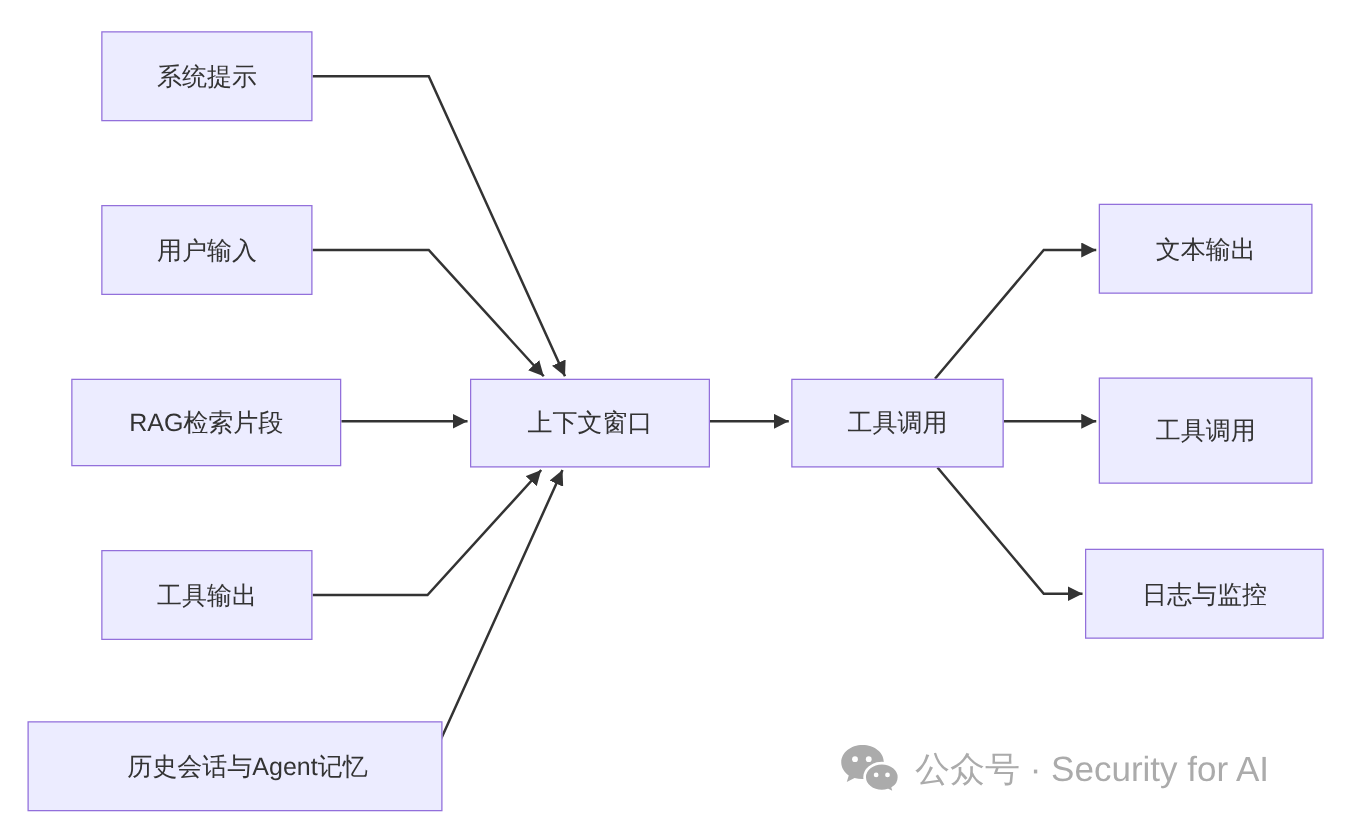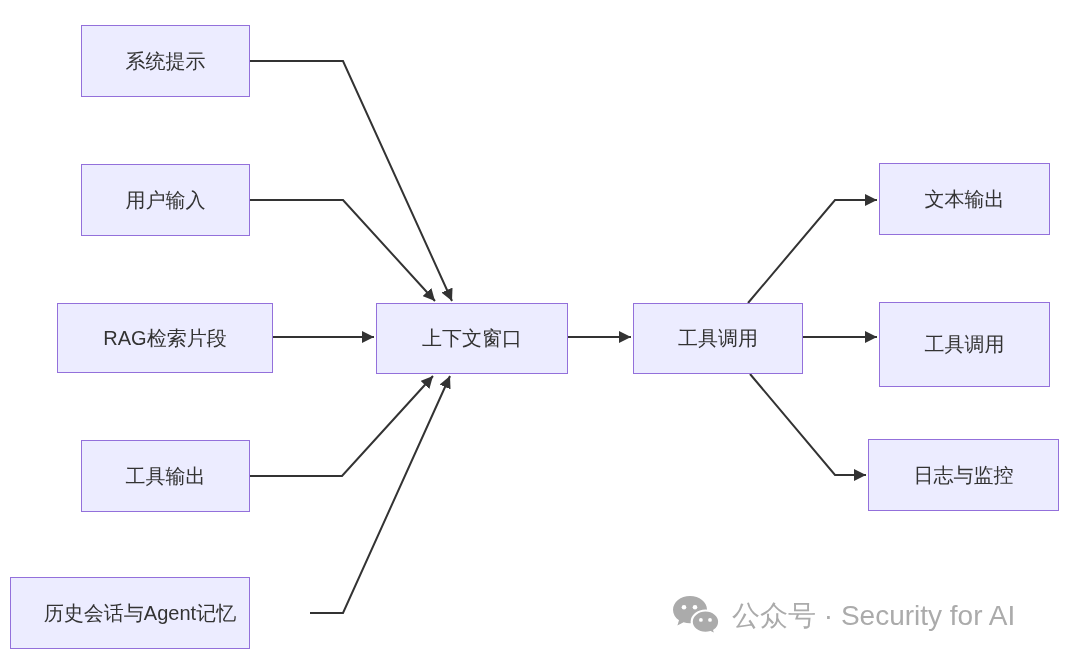--- a/index.html
+++ b/index.html
@@ -70,21 +70,21 @@
   </svg>
 
   <div class="node" style="left:81px;  top:25px;  width:169px; height:72px;">系统提示</div>
 
   <div class="node" style="left:81px;  top:164px; width:169px; height:72px;">用户输入</div>
 
   <div class="node" style="left:57px;  top:303px; width:216px; height:70px;">RAG检索片段</div>
 
   <div class="node" style="left:81px;  top:440px; width:169px; height:72px;text-align:right;">工具输出</div>
 
-  <div class="node" style="left:10px;  top:577px; width:240px; height:72px;padding-left:20px;">历史会话与Agent记忆</div>
+  <div class="node" style="left:22px;  top:577px; width:332px; height:72px;padding-left:20px;">历史会话与Agent记忆</div>
 
   <div class="node" style="left:376px; top:303px; width:192px; height:71px;text-align:right;">上下文窗口</div>
 
   <div class="node" style="left:633px; top:303px; width:170px; height:71px;">工具调用</div>
 
   <div class="node" style="left:879px; top:163px; width:171px; height:72px;">文本输出</div>
 
   <div class="node" style="left:879px; top:302px; width:171px; height:85px;">工具调用</div>
 
   <div class="node" style="left:868px; top:439px; width:191px; height:72px;">日志与监控</div>

